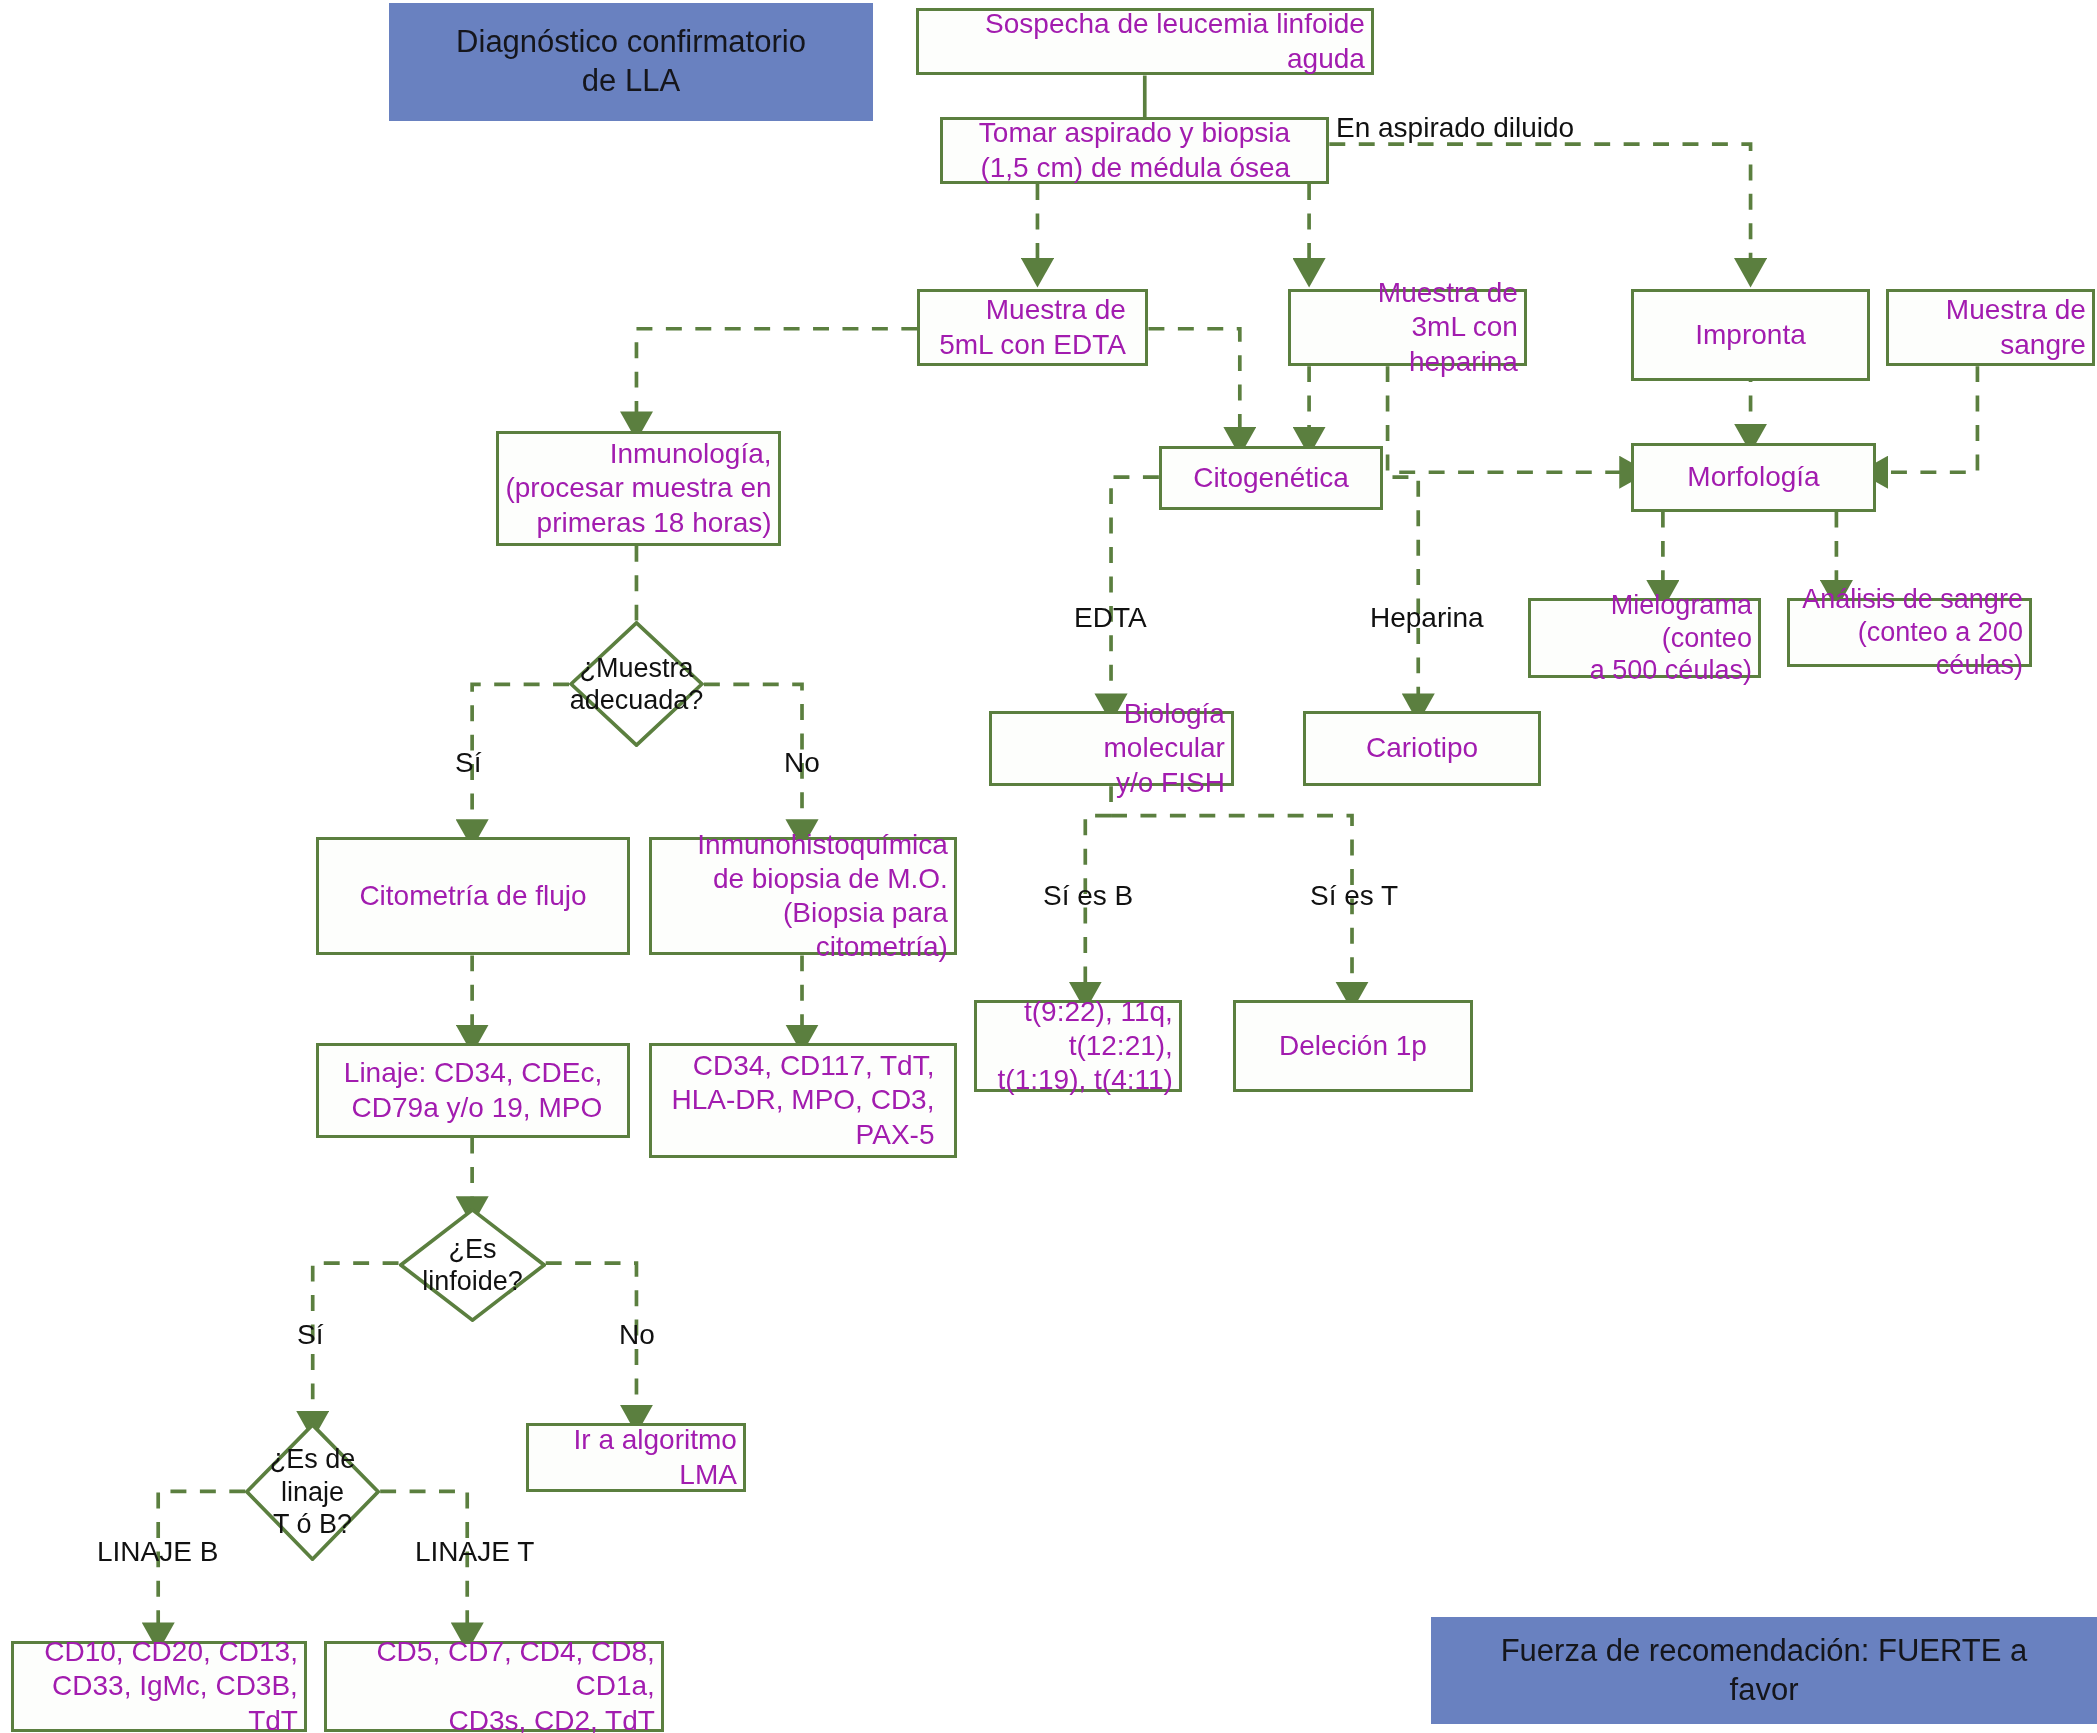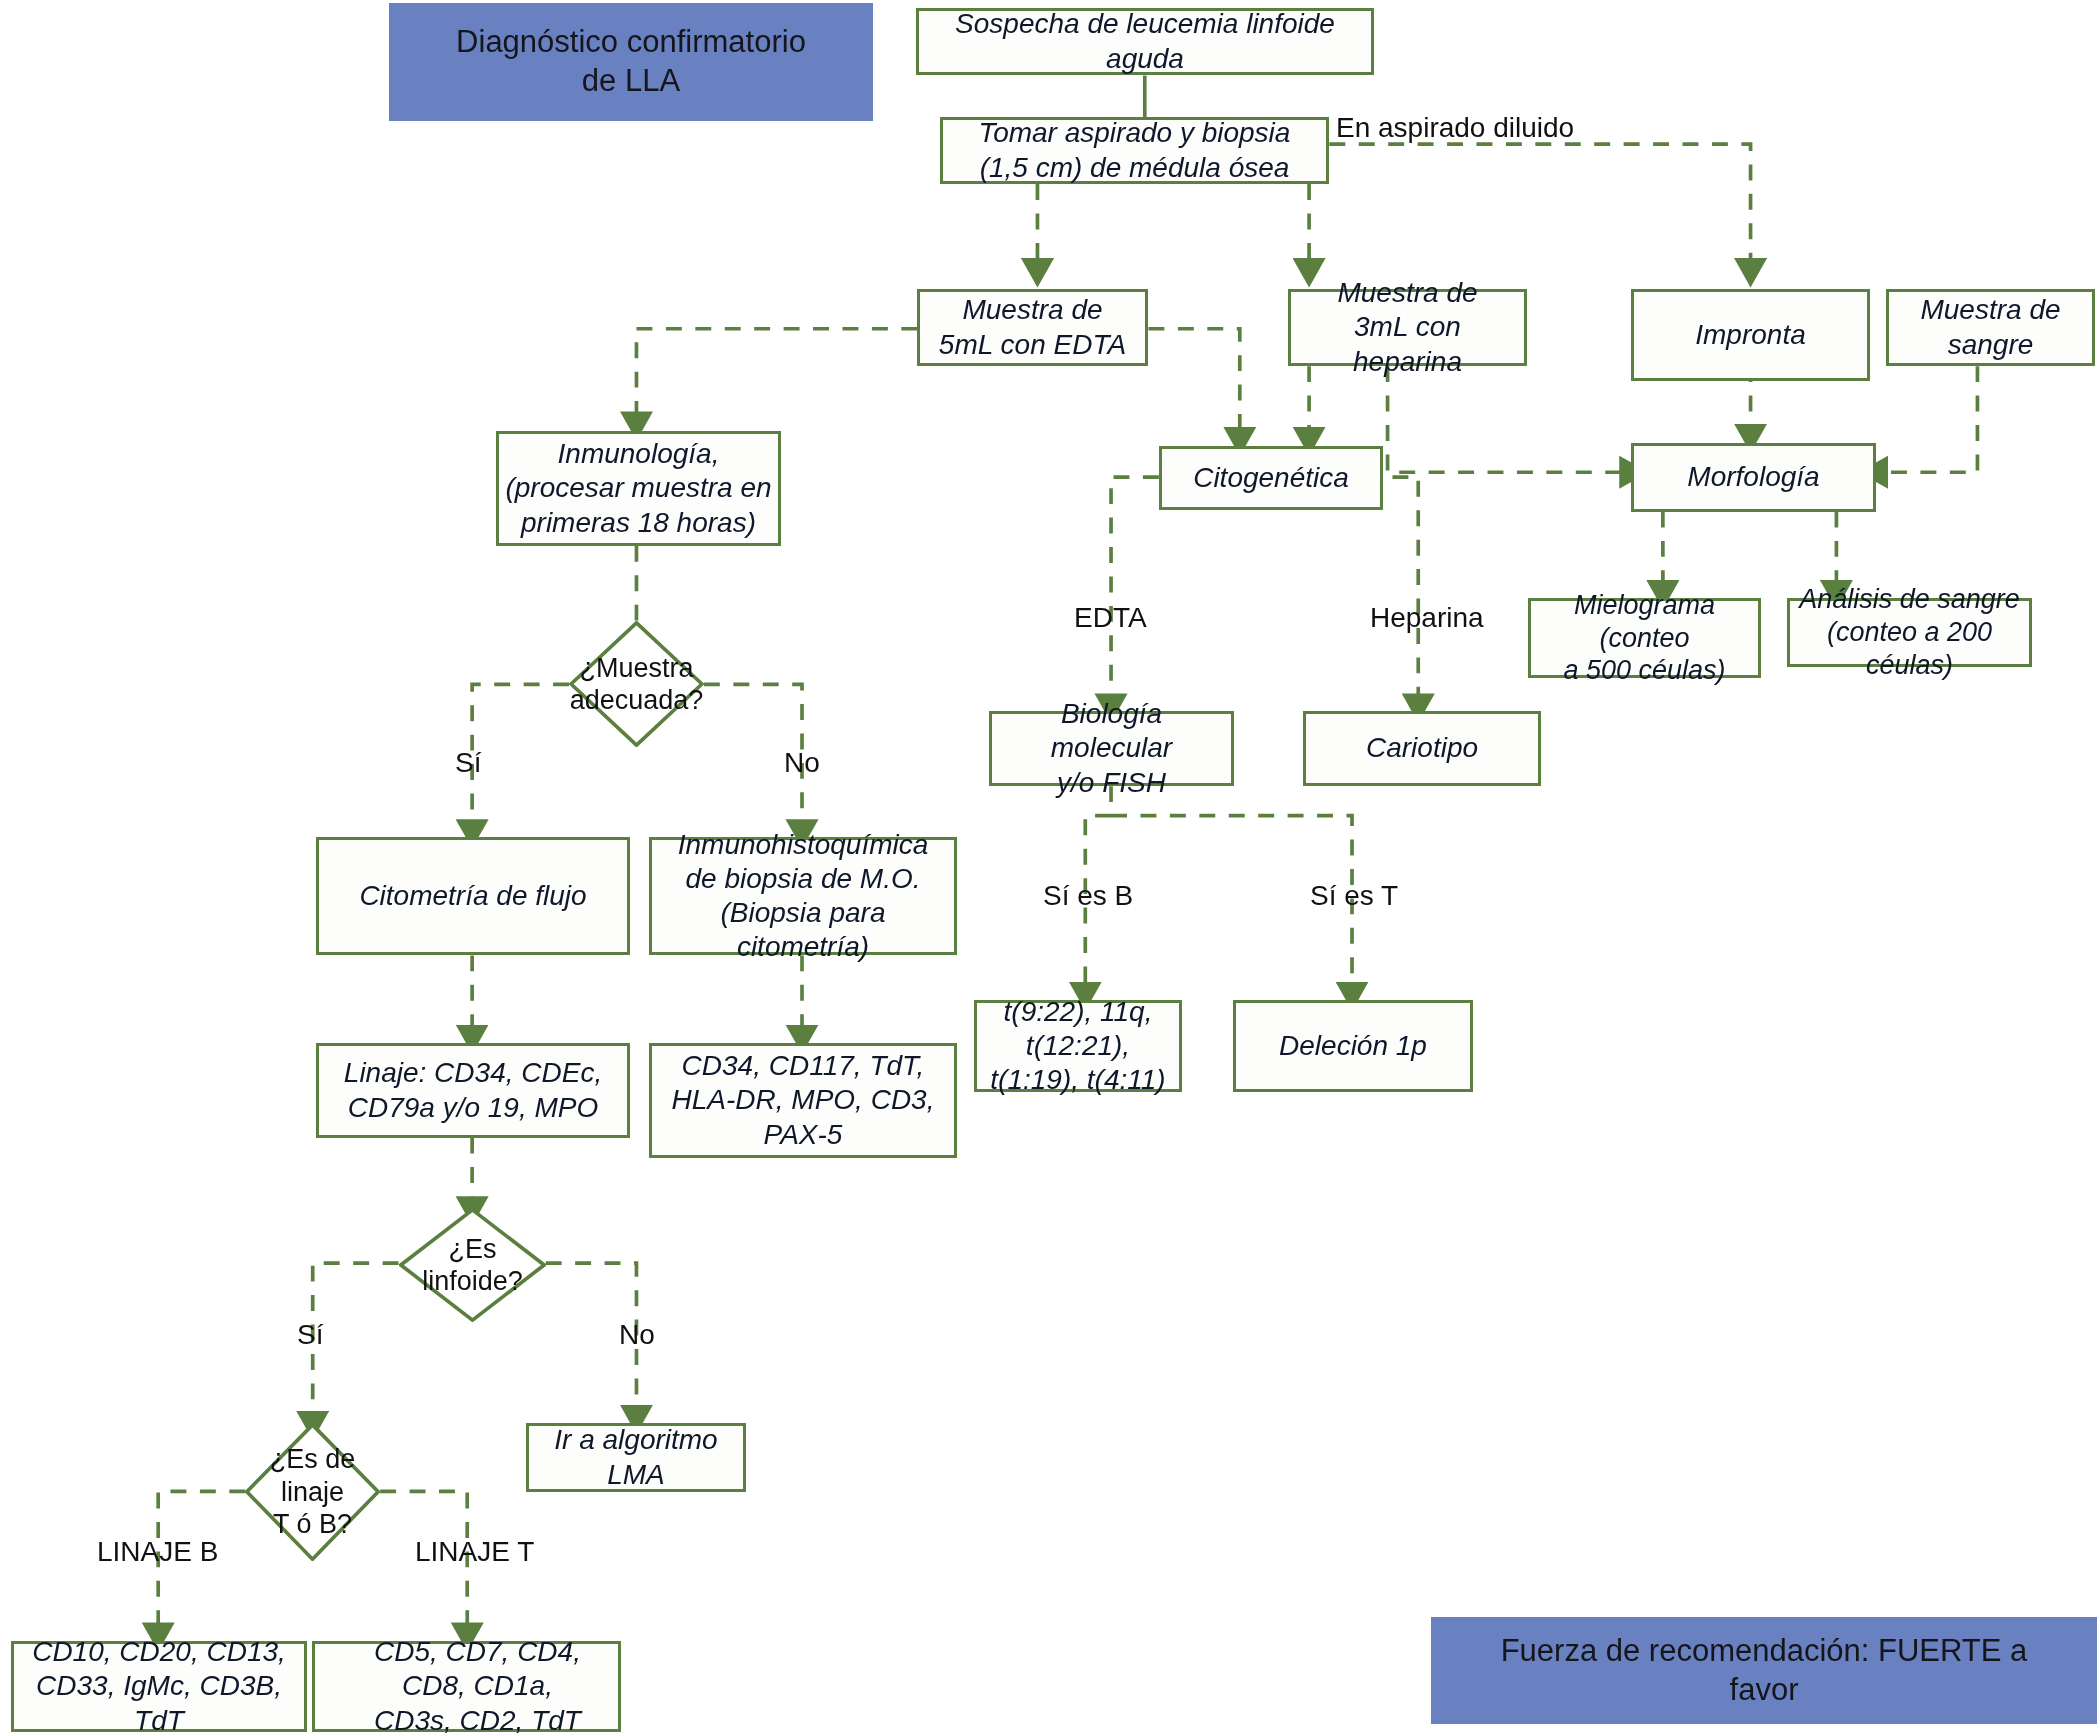--- a/index.html
+++ b/index.html
@@ -1,22 +1,22 @@
 <!DOCTYPE html>
 <html style="font-size:9.8px"><head>
 <meta charset="utf-8">
 <title>Diagnóstico confirmatorio de LLA</title>
 <style>
   html,body{margin:0;padding:0;background:#ffffff;}
   body{font-family:"Liberation Sans","DejaVu Sans",sans-serif;}
   #canvas{position:relative;width:2097px;height:1733px;background:#ffffff;overflow:hidden;}
   svg#wires{position:absolute;left:0;top:0;width:2097px;height:1733px;pointer-events:none;}
   .node{position:absolute;box-sizing:border-box;border:3.1px solid #5B7F3F;background:#fdfefc;
-        display:flex;align-items:center;justify-content:center;text-align:center;
-        color:#0f172a;line-height:1.22;padding:2.5px 6.1px;white-space:pre-line;font-style:italic;}
+        display:flex;align-items:center;justify-content:center;text-align:right;
+        color:#a21caf;line-height:1.22;padding:2.5px 6.1px;white-space:pre-line;}
   .banner{position:absolute;box-sizing:border-box;background:#6981C0;border:0;
         display:flex;align-items:center;justify-content:center;text-align:center;
         color:#15161c;line-height:1.25;white-space:pre-line;}
   .diamond{position:absolute;}
   .diamond .dlabel{position:absolute;left:0;top:0;width:100%;height:100%;
         display:flex;align-items:center;justify-content:center;text-align:center;
         color:#111111;line-height:1.2;white-space:pre-line;}
   .edgelabel{position:absolute;color:#111111;white-space:pre;line-height:1.15;}
   .fs46{font-size:28px;}
   .fs44{font-size:27px;}
@@ -145,21 +145,21 @@
   <div class="node fs46" style="left:974px;top:1000px;width:208px;height:92px;">t(9:22), 11q, t(12:21),
 t(1:19), t(4:11)</div>
 
   <div class="node fs46" style="left:1233px;top:1000px;width:240px;height:92px;">Deleción 1p</div>
 
   <div class="node fs46" style="left:526px;top:1423px;width:220px;height:69px;">Ir a algoritmo LMA</div>
 
   <div class="node fs46" style="left:11px;top:1641px;width:296px;height:91px;">CD10, CD20, CD13,
 CD33, IgMc, CD3B, TdT</div>
 
-  <div class="node fs46" style="left:312px;top:1641px;width:309px;height:91px;padding-left:28px;">CD5, CD7, CD4, CD8, CD1a,
+  <div class="node fs46" style="left:324px;top:1641px;width:340px;height:91px;padding-left:28px;">CD5, CD7, CD4, CD8, CD1a,
 CD3s, CD2, TdT</div>
 
   <div class="diamond" style="left:569px;top:621px;width:135px;height:126px;">
     <svg width="135" height="126" viewBox="0 0 220 206">
       <polygon points="110,3 217,103 110,203 3,103" fill="#ffffff" stroke="#5B7F3F" stroke-width="6"></polygon>
     </svg>
     <div class="dlabel fs44">¿Muestra
 adecuada?</div>
   </div>
 

